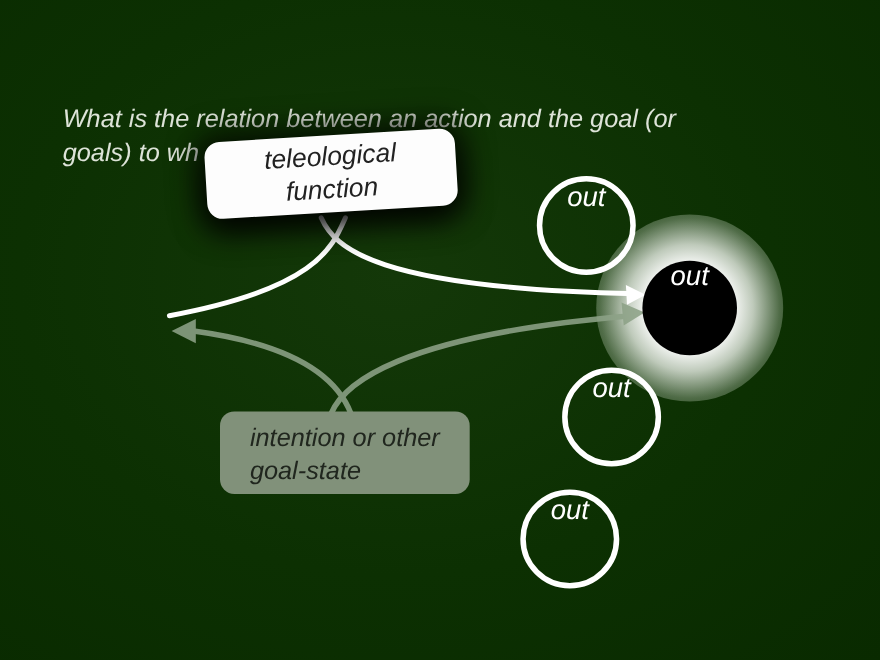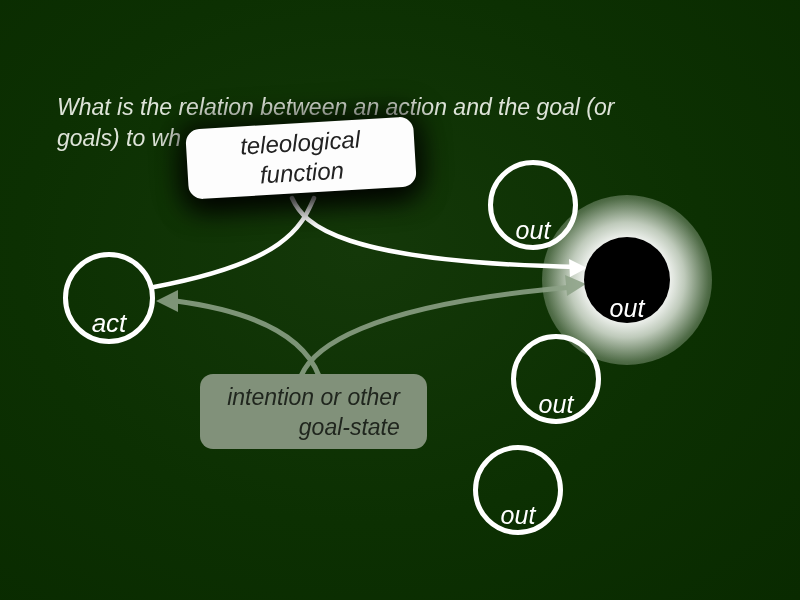--- a/index.html
+++ b/index.html
@@ -47,21 +47,21 @@
   svg.connectors {
     position: absolute;
     left: 0;
     top: 0;
     z-index: 4;
   }
   .node {
     position: absolute;
     border-radius: 50%;
     display: flex;
-    align-items: flex-end;
+    align-items: flex-start;
     justify-content: center;
     color: #ffffff;
     z-index: 5;
     box-sizing: border-box;
   }
   .node.outline {
     border: 5px solid #ffffff;
     background: transparent;
   }
   .node-act      { left: 63px;  top: 252px; width: 92px; height: 92px; font-size: 26px; }
@@ -100,21 +100,21 @@
     width: 227px;
     height: 75px;
     background: #81917a;
     border-radius: 13px;
     display: flex;
     align-items: center;
     justify-content: center;
     color: #20261e;
     font-size: 23px;
     line-height: 30px;
-    text-align: right;
+    text-align: left;
     white-space: pre-line;
     z-index: 6;
   }
 </style>
 </head>
 <body>
 
 <div class="slide">
 
   <div class="slide-title">What is the relation between an action and the goal (or
@@ -129,23 +129,20 @@
     <polygon points="587,268 569,259 570,277" fill="#ffffff"></polygon>
 
     <g stroke="#8da287" fill="#8da287" opacity="0.88">
       <path d="M 319,376 C 309,350 280,315 176,301" stroke-width="5" fill="none" stroke-linecap="round"></path>
       <polygon points="156,301 178,290 178,312" stroke="none"></polygon>
       <path d="M 301,376 C 312,350 360,305 574,287" stroke-width="5" fill="none" stroke-linecap="round"></path>
       <polygon points="586,284 565,275 567,296" stroke="none"></polygon>
     </g>
   </svg>
 
-  <div class="node outline node-act">
-    <span>act</span>
-  </div>
 
   <div class="node outline node-out-top">
     <span>out</span>
   </div>
 
   <div class="node node-out-highlight">
     <span>out</span>
   </div>
 
   <div class="node outline node-out-mid">

